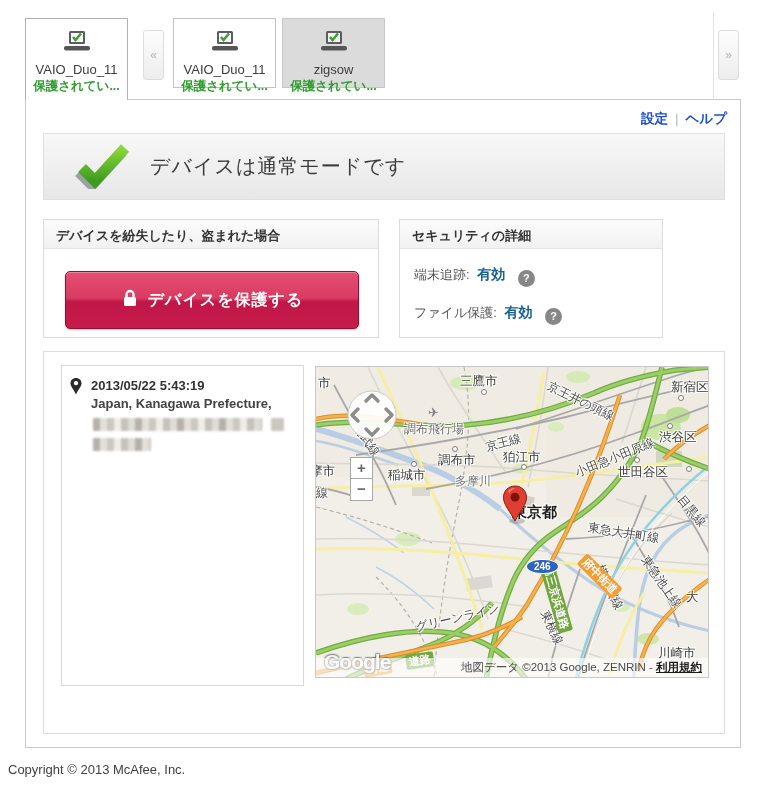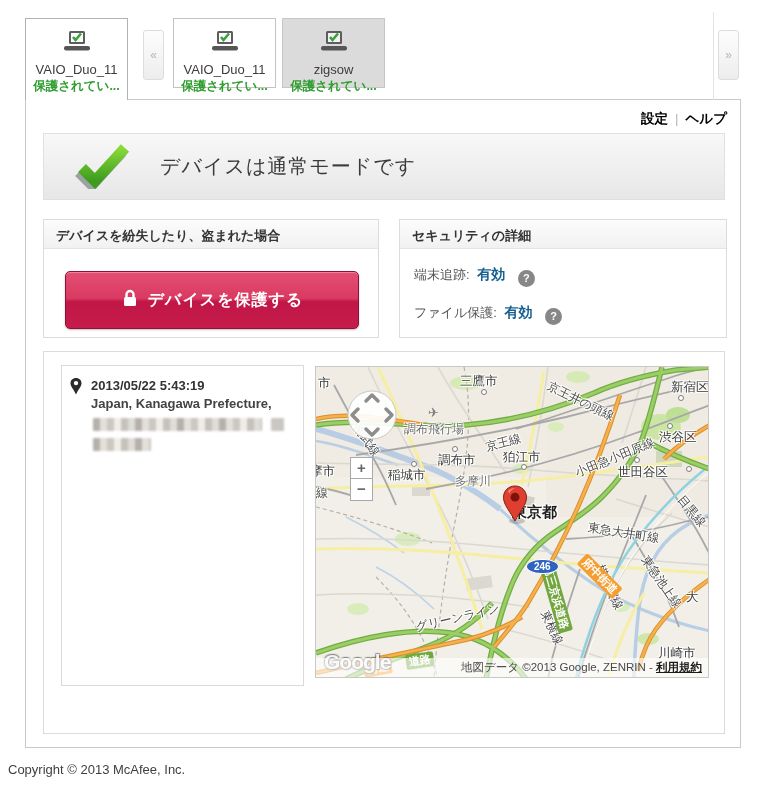--- a/index.html
+++ b/index.html
@@ -20,37 +20,37 @@
   .tab .dev-name { display:block; font-size:13px; color:#3c3c3c; margin-top:3px; }
   .tab .dev-status { display:block; font-size:12.5px; font-weight:600; color:#2e9e2e; margin-top:1px; }
   .tab-icon { display:inline-block; }
   .scroll-btn { position:absolute; top:12px; width:21px; height:50px; border:1px solid #ddd;
                 background:linear-gradient(#fdfdfd,#ededed); border-radius:3px; color:#b5b5b5;
                 font-size:12px; text-align:center; line-height:48px; cursor:pointer; }
   .strip-divider { position:absolute; left:688px; top:-6px; width:1px; height:88px; background:#e3e3e3; }
 
   
   .toplinks { position:absolute; top:10px; right:13px; font-size:13.5px; font-weight:bold; }
-  .toplinks a { color:#000000; text-decoration:none; cursor:pointer; }
+  .toplinks a { color:#1d4ed8; text-decoration:none; cursor:pointer; }
   .toplinks .sep { color:#b5b5b5; font-weight:normal; margin:0 7px; }
 
   
   .banner { position:absolute; left:17px; top:33px; width:682px; height:67px;
             background:linear-gradient(#f8f8f8,#e7e7e7); border:1px solid #e0e0e0;
             display:flex; align-items:center; }
   .banner-check { margin-left:30px; }
-  .banner-text { font-size:20px; color:#3a3a3a; margin-left:30px; letter-spacing:1px;text-align:center; }
+  .banner-text { font-size:20px; color:#3a3a3a; margin-left:20px; letter-spacing:1px;text-align:center; }
 
   
   .panel { position:absolute; border:1px solid #dcdcdc; background:#fff; }
   .panel-header { height:29px; background:linear-gradient(#fcfcfc,#f1f1f1);
                   border-bottom:1px solid #e4e4e4; font-size:13px; font-weight:bold;
                   color:#333; padding:7px 12px 0 12px; }
   .lost-panel  { left:17px; top:119px; width:336px; height:119px; }
-  .sec-panel   { left:373px; top:119px; width:328px; height:119px; }
+  .sec-panel   { left:373px; top:119px; width:264px; height:119px; }
   .loc-panel   { left:17px; top:251px; width:682px; height:383px; }
 
   .protect-btn { display:flex; align-items:center; justify-content:center; gap:9px;
                  position:absolute; left:21px; top:51px; width:294px; height:58px;
                  border:1px solid #8e1136; border-radius:5px; cursor:pointer;
                  background:linear-gradient(180deg,#e44f73 0%,#d93a62 47%,#c01747 53%,#c61c4b 100%);
                  box-shadow:inset 0 1px 0 rgba(255,255,255,.3), 0 1px 2px rgba(0,0,0,.25);
                  color:#fff; font-size:16px; font-weight:bold; letter-spacing:1px; }
 
   .sec-row { margin:17px 0 0 14px; font-size:13px; color:#555; }

